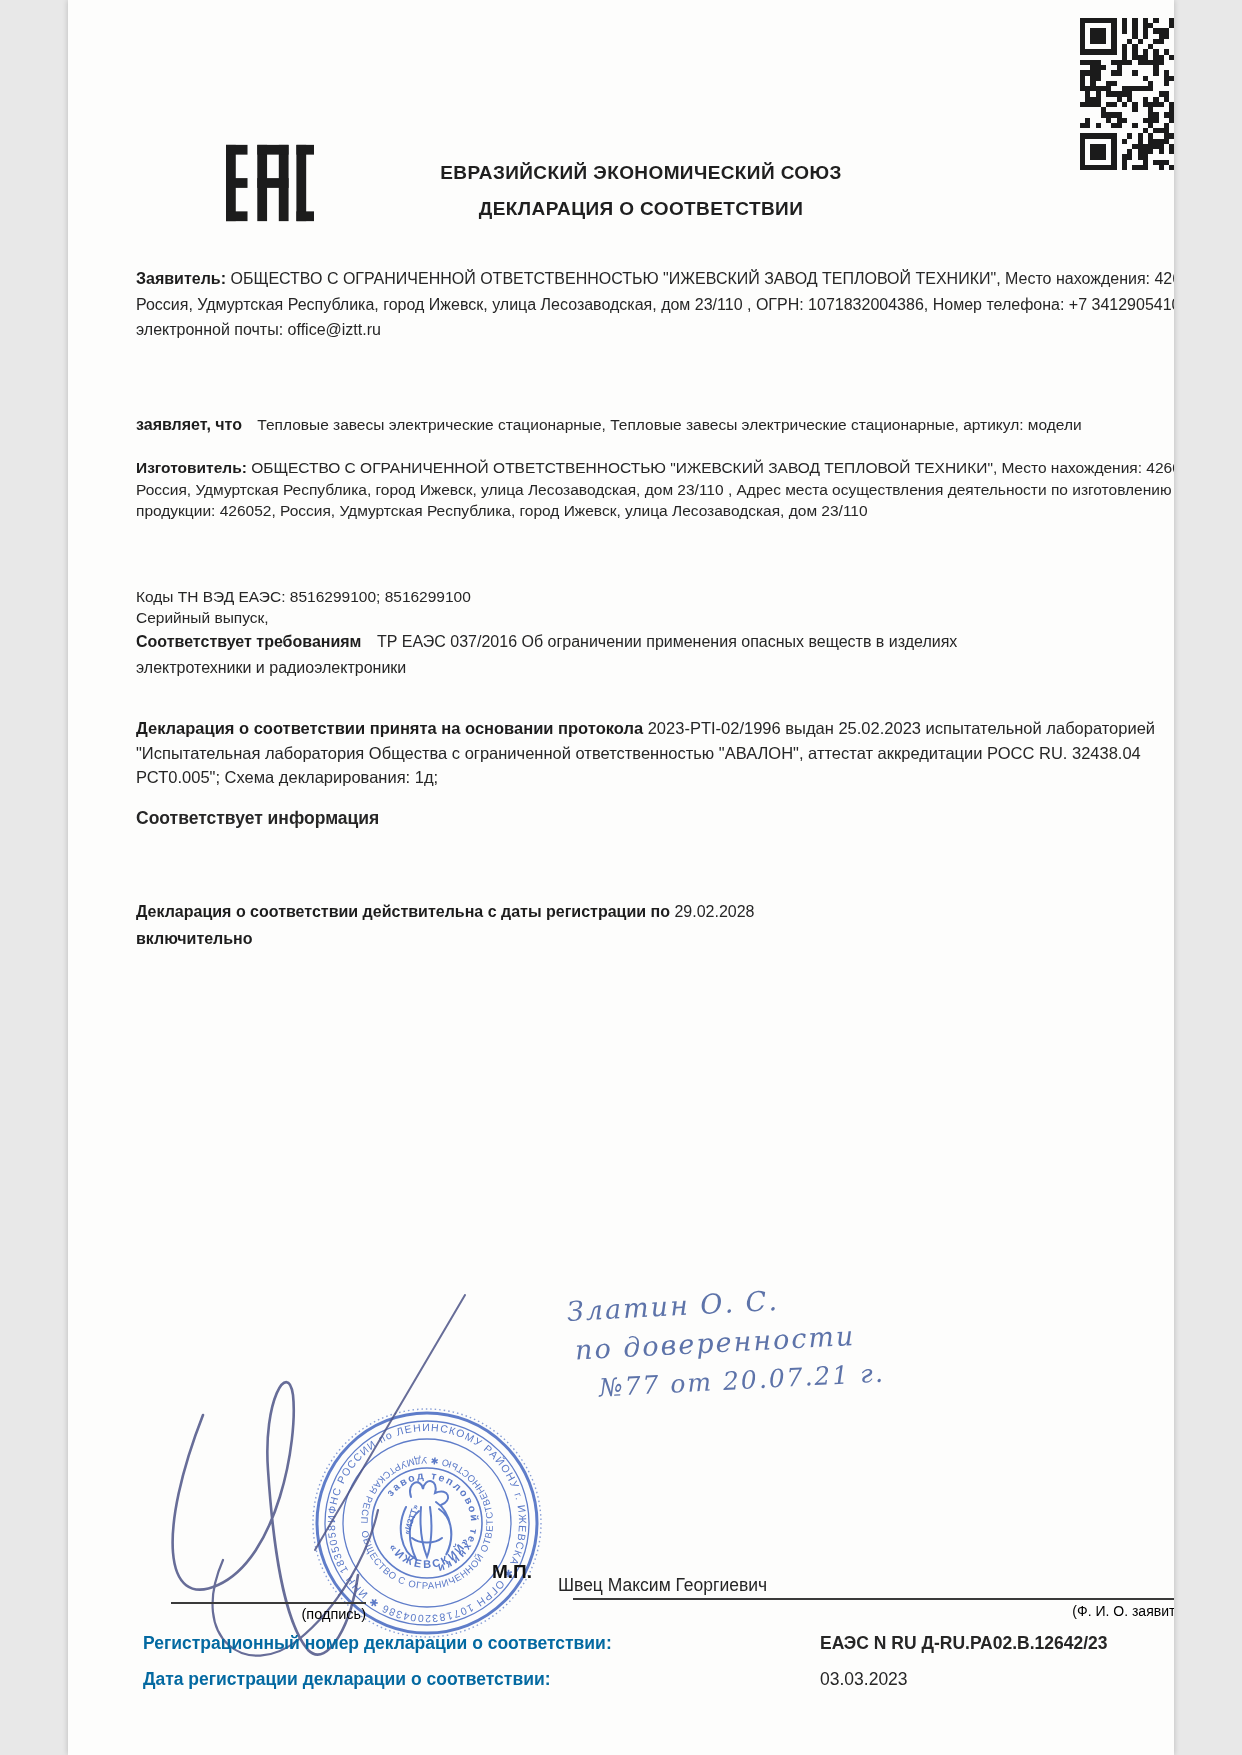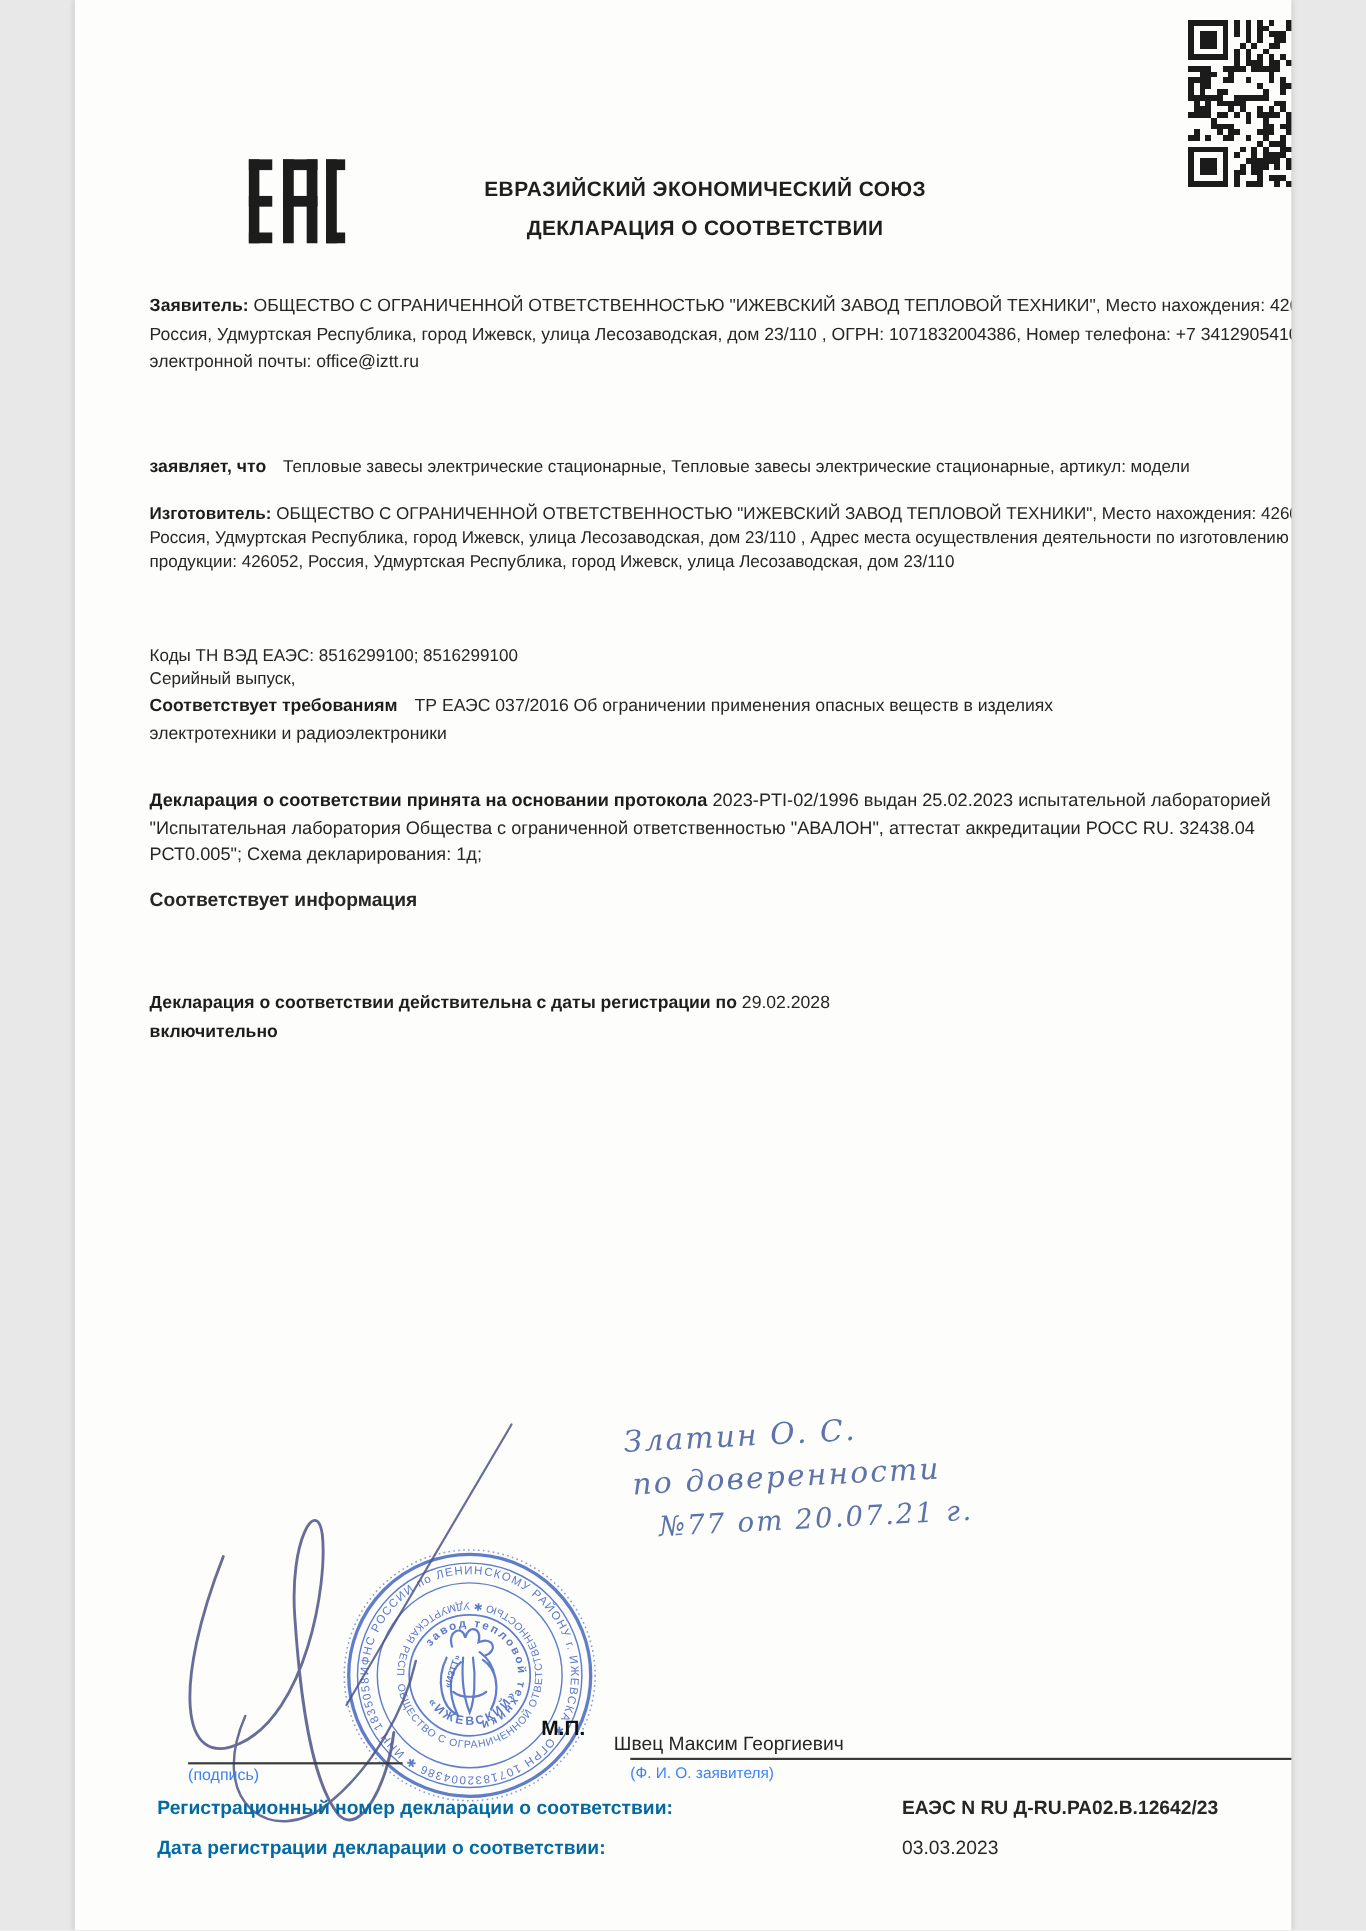--- a/index.html
+++ b/index.html
@@ -9,21 +9,21 @@
     margin:0 auto;box-shadow:0 0 6px rgba(0,0,0,.2);
   }
   .abs{position:absolute;}
   .b{font-weight:700;}
   .hdr{left:68px;width:1010px;text-align:center;font-size:19px;font-weight:700;letter-spacing:.4px;color:#1f1f1f;}
   .par{left:68px;width:1112px;font-size:16px;line-height:25.5px;color:#262626;}
   .small{font-size:15.5px;line-height:21.5px;}
   .mid{font-size:16.5px;line-height:24.5px;width:1058px;}
   .lbl{font-weight:700;color:#1d1d1d;}
   .gap-after{margin-right:11px;margin-top:43px;}
-  .caption{font-size:14px;color:#3b82f6;text-align:left;}
+  .caption{font-size:14px;color:#000000;text-align:right;}
   .sigline{border-top:2px solid #3a3a3a;height:0;}
   .reglbl{font-size:17.5px;font-weight:700;color:#0369a1;}
   .regval{font-size:17.5px;color:#262626;}
   .handwriting{
     font-family:"DejaVu Serif", serif;font-style:italic;
     color:#5d73a9;font-size:27px;line-height:39px;letter-spacing:2px;
     transform:rotate(-3deg);transform-origin:left top;white-space:nowrap;
   }
   .hw2{margin-left:6px;}
   .hw3{margin-left:28px;font-size:25px;}

